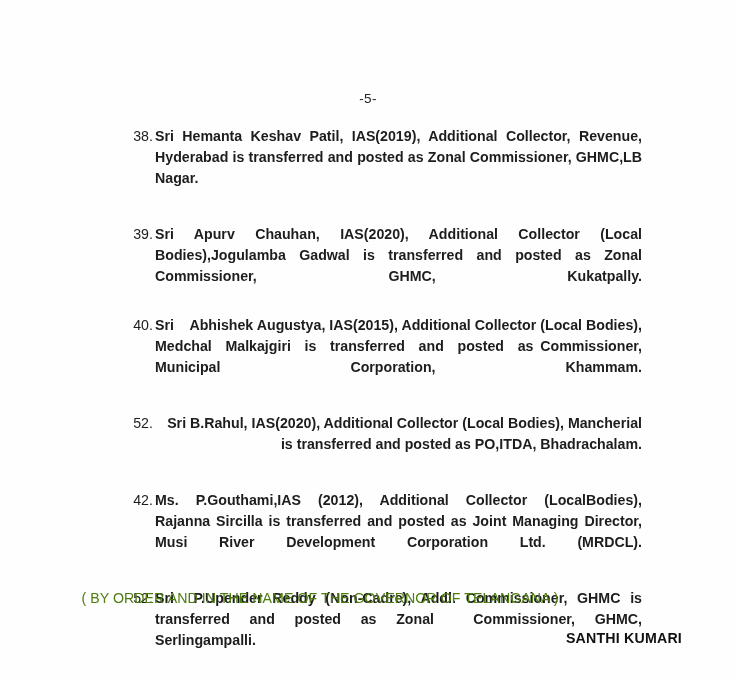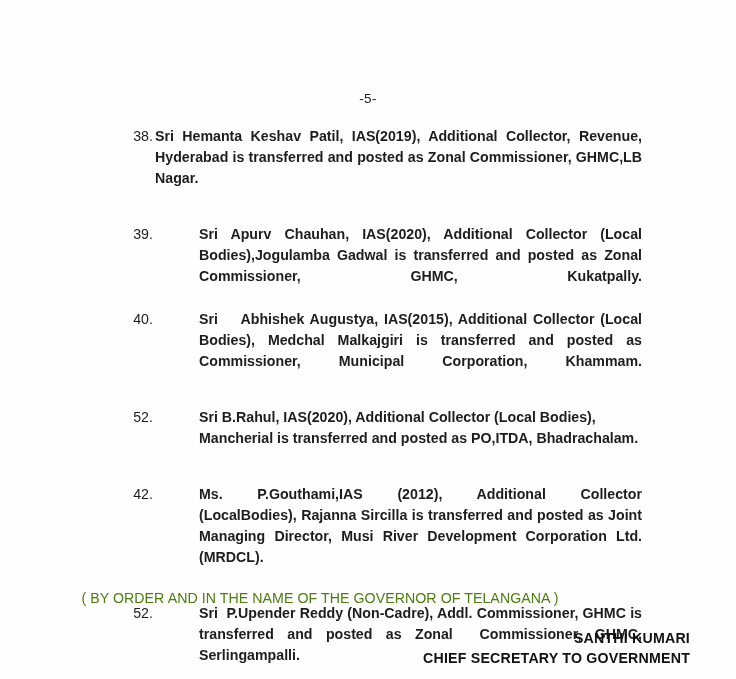--- a/index.html
+++ b/index.html
@@ -46,24 +46,23 @@
 
   .clause {
     display: flex;
     align-items: flex-start;
     font-size: 14.2px;
     line-height: 21px;
     color: #1d1d1d;
   }
   .clause + .clause {
     margin-top: 14px;
-    gap: 44px;
   }
   .clause.tight {
-    margin-top: 1px;
+    margin-top: 7px;
   }
 
   .clause-num {
     flex: 0 0 auto;
     width: 24px;
     text-align: center;
     white-space: nowrap;
   }
 
   .clause-text {
@@ -74,39 +73,39 @@
     hyphens: none;
     font-weight: bold;
   }
   .clause-text::after {
     content: "";
     display: inline-block;
     width: 100%;
     height: 0;
   }
   .clause-text.no-justify {
-    text-align: left;
+    text-align: right;
   }
 
   .by-order {
     position: absolute;
     left: 0;
     top: 590px;
     width: 640px;
     text-align: center;
     font-size: 14.2px;
     color: #4d7c0f;
     letter-spacing: 0.05px;
   }
 
   .signature {
     position: absolute;
-    right: 46px;
+    right: 54px;
     top: 628px;
-    text-align: right;
+    text-align: center;
     font-weight: bold;
     font-size: 14.2px;
     line-height: 20px;
     color: #111;
   }
   .sig-name {
     letter-spacing: 0.2px;
   }
   .sig-title {
     letter-spacing: 0.2px;
@@ -150,16 +149,15 @@
       <span class="clause-num">52.</span>
       <span class="clause-text">Sri  P.Upender Reddy (Non-Cadre), Addl. Commissioner, GHMC is transferred   and   posted   as   Zonal      Commissioner,   GHMC, Serlingampalli.</span>
     </div>
 
   </div>
 
   <div class="by-order">( BY ORDER AND IN THE NAME OF THE GOVERNOR OF TELANGANA )</div>
 
   <div class="signature">
     <div class="sig-name">SANTHI  KUMARI</div>
-    <div class="sig-title">CHIEF SECRETARY TO  GOVERNMENT</div>
   </div>
 
 </div>
 
 </body></html>

